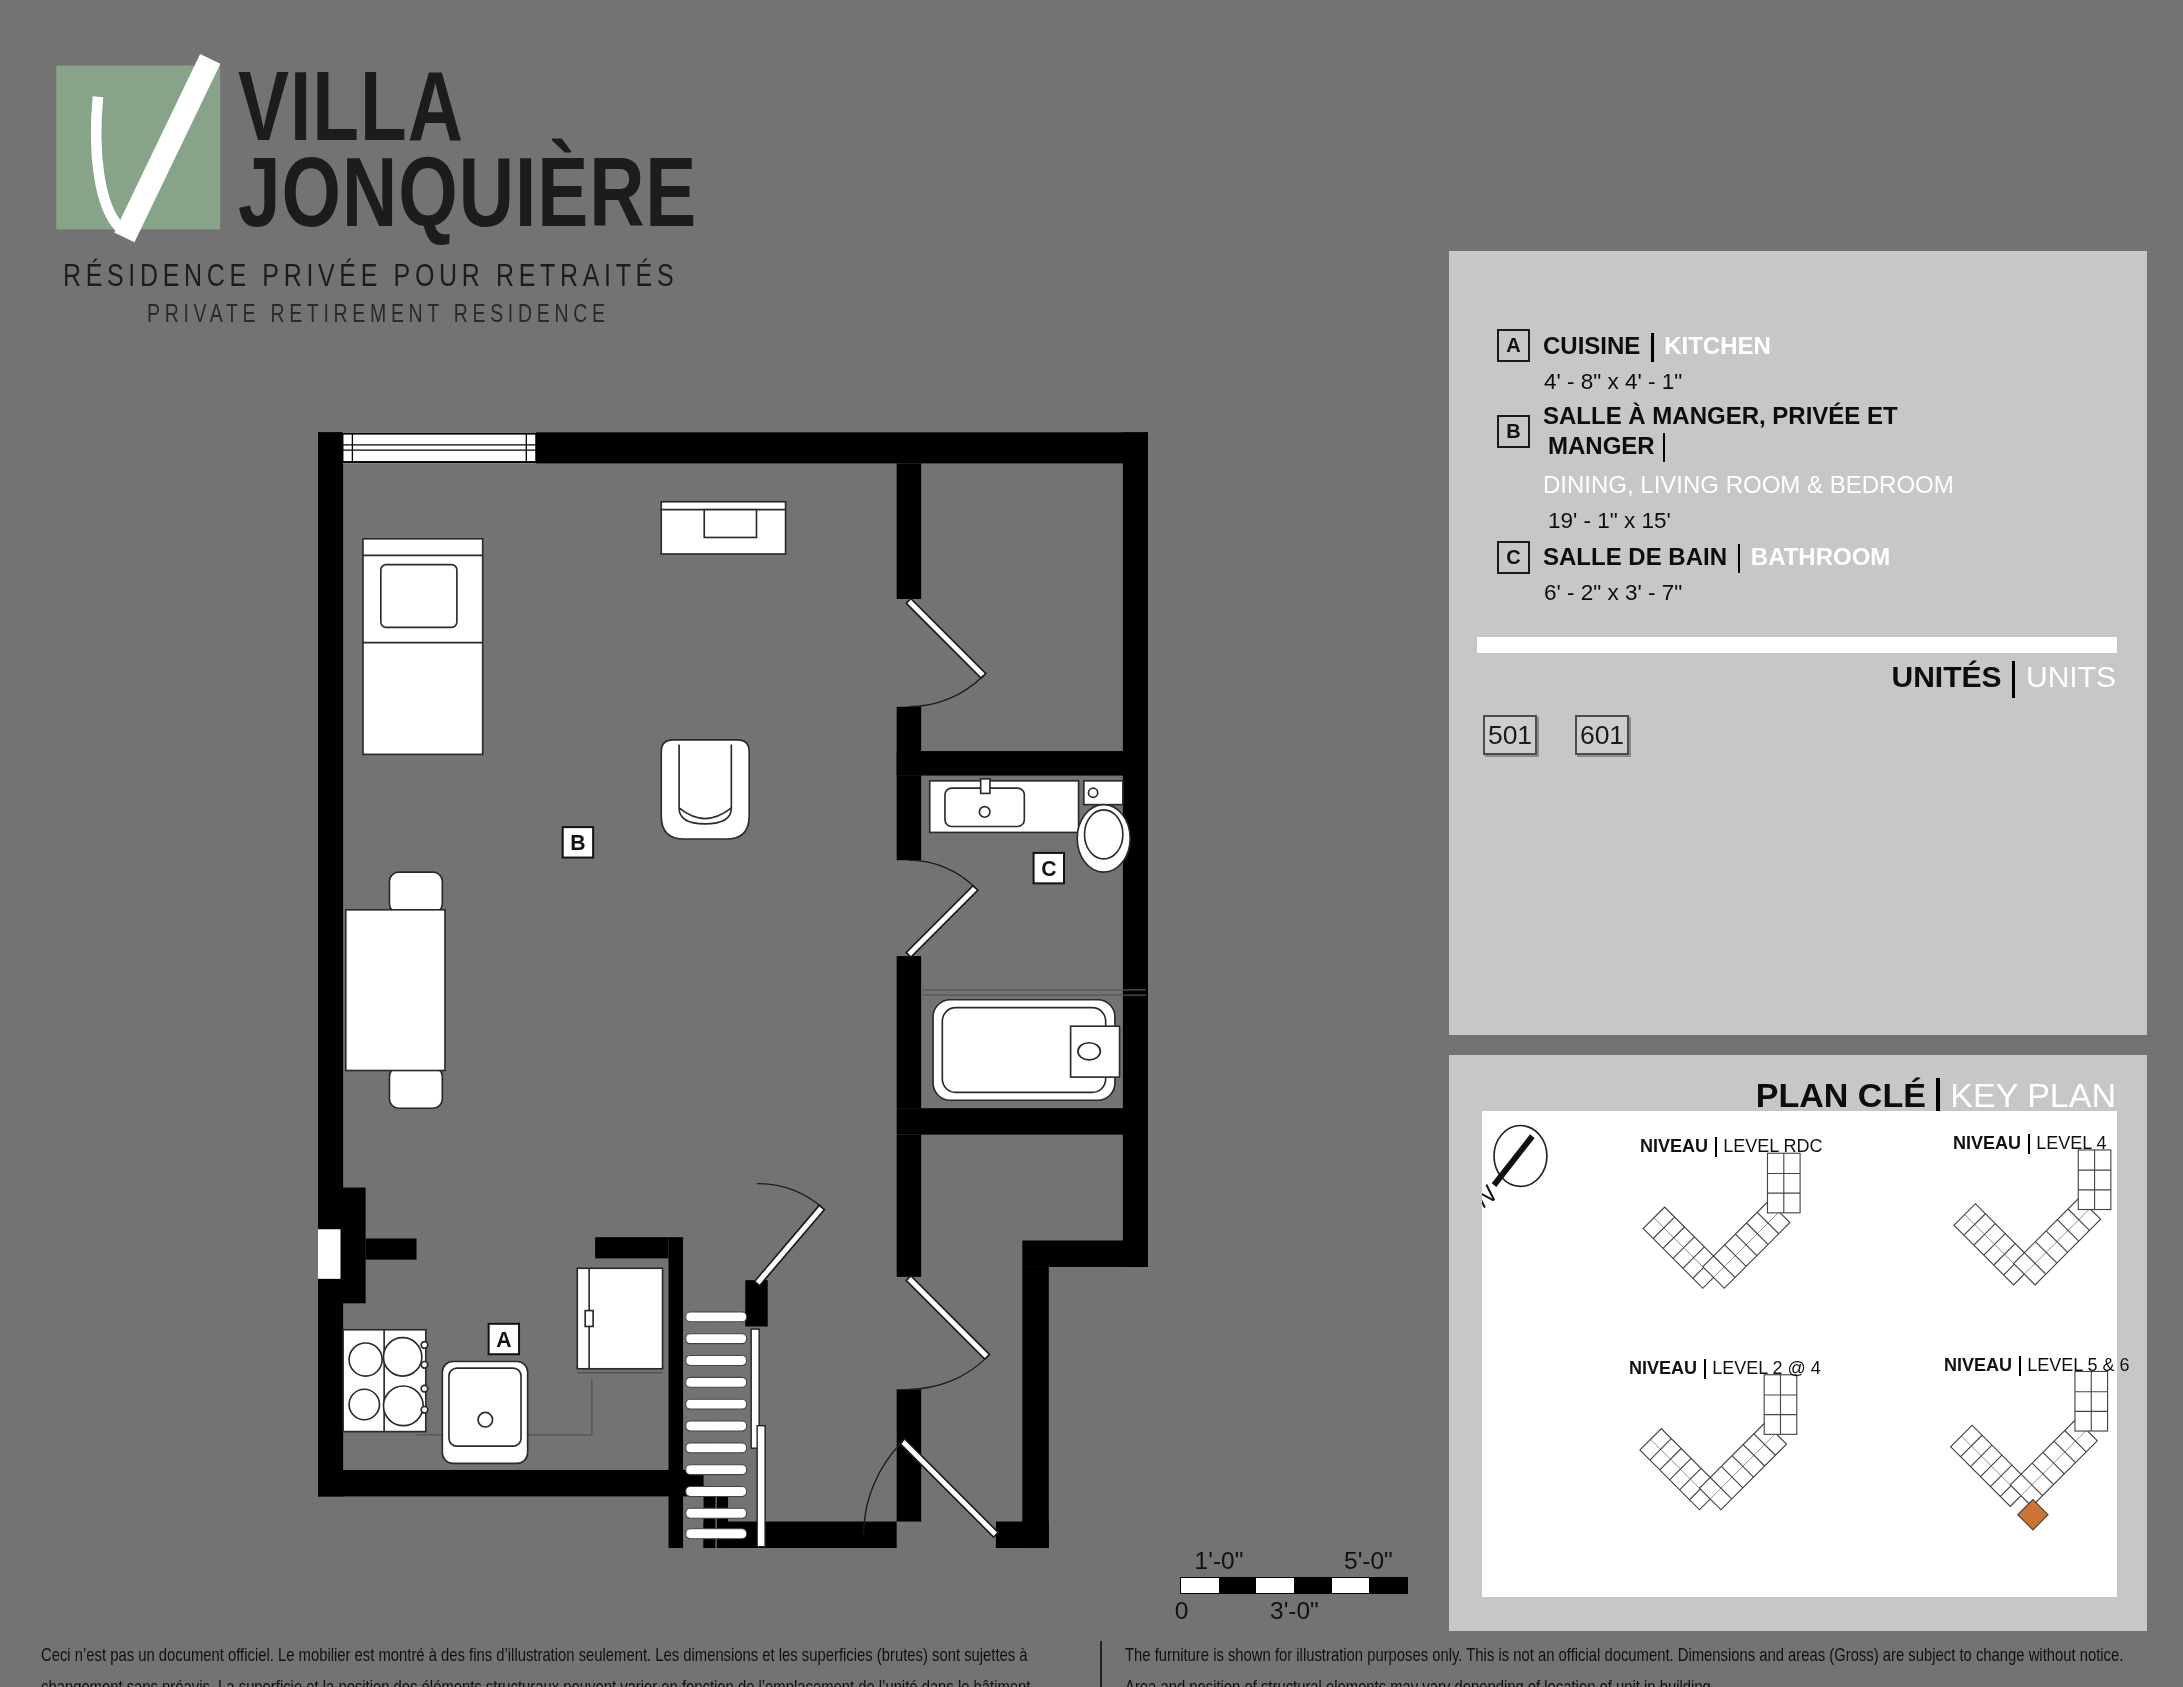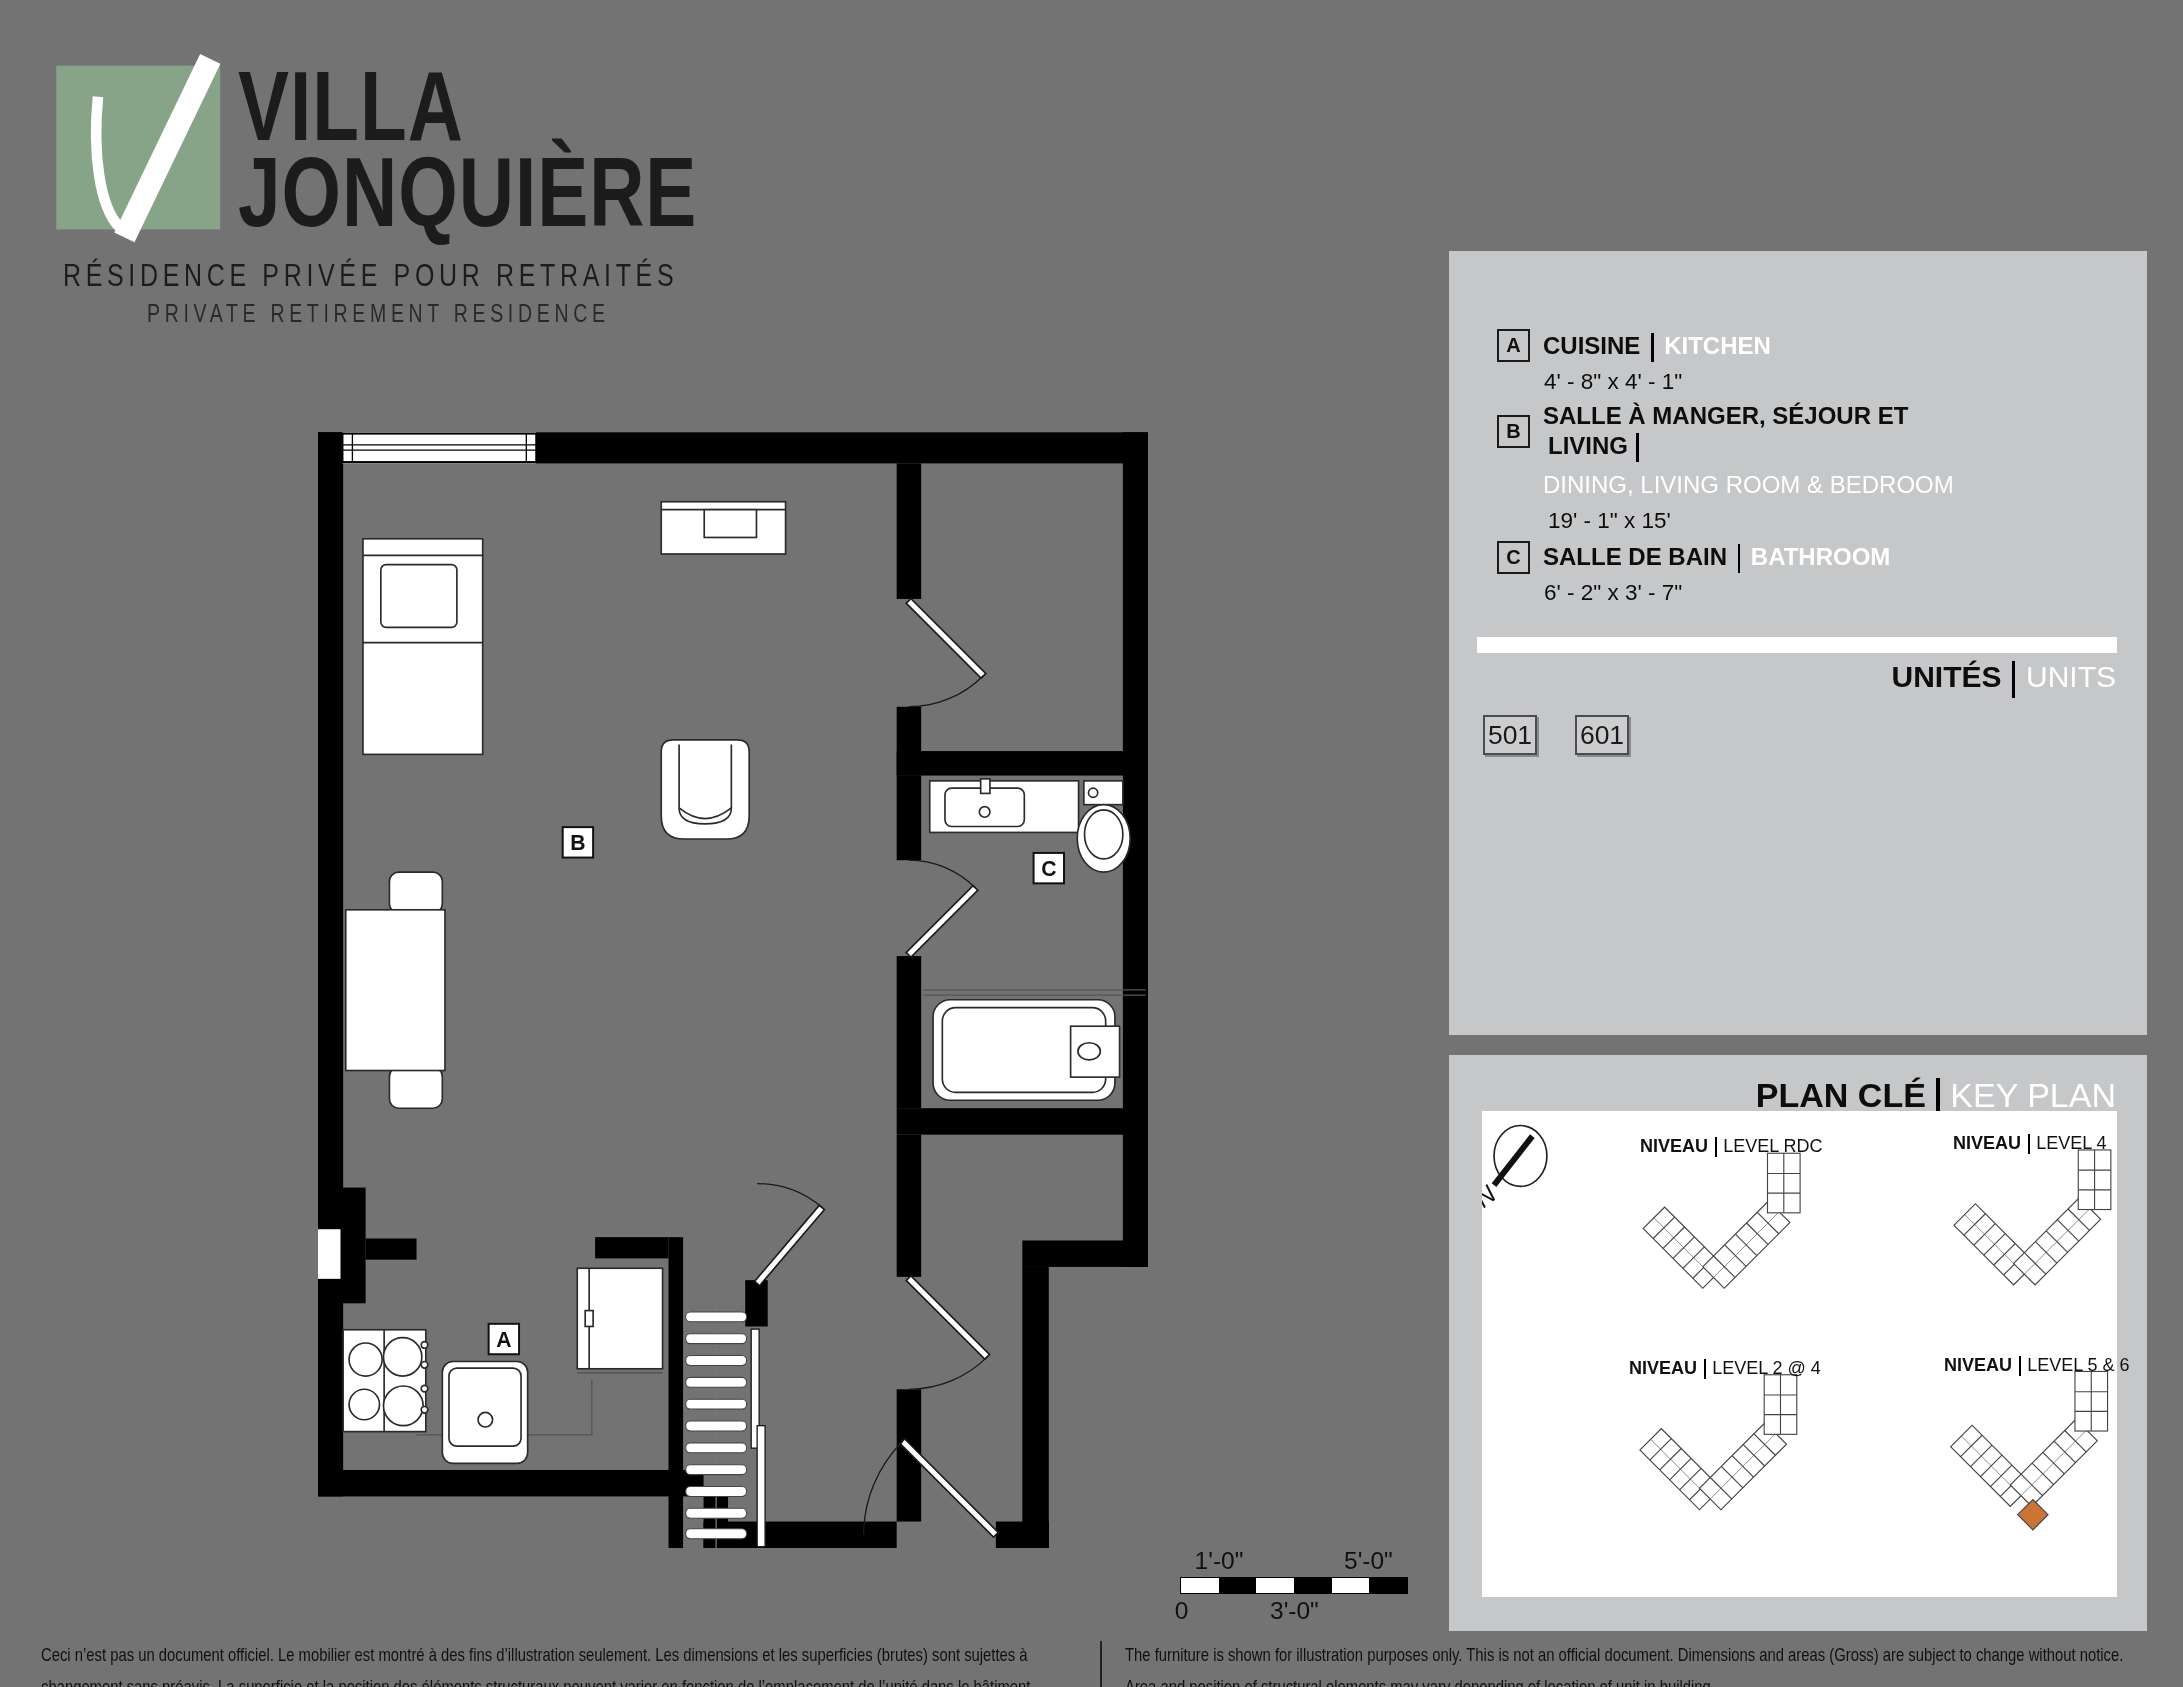--- a/index.html
+++ b/index.html
@@ -46,23 +46,23 @@
       <span>A</span>
     </div>
     <div class="abs" style="left:94px;top:81px;font-size:24px;font-weight:bold;color:#0d0d0d;white-space:nowrap;">
       <span>CUISINE</span><span class="vbar" style="height:29px;width:2.6px;"></span><span class="white">KITCHEN</span>
     </div>
     <div class="abs" style="left:95px;top:118px;font-size:22.5px;color:#0d0d0d;">4' - 8" x 4' - 1"</div>
 
     <div class="kbox" style="left:48px;top:164px;">
       <span>B</span>
     </div>
-    <div class="abs" style="left:94px;top:151px;font-size:24px;font-weight:bold;color:#0d0d0d;white-space:nowrap;">SALLE À MANGER, SÉJOUR ET</div>
+    <div class="abs" style="left:94px;top:151px;font-size:24px;font-weight:bold;color:#0d0d0d;white-space:nowrap;">SALLE À MANGER, PRIVÉE ET</div>
     <div class="abs" style="left:99px;top:181px;font-size:24px;font-weight:bold;color:#0d0d0d;white-space:nowrap;">
-      <span>LIVING</span><span class="vbar" style="height:29px;width:2.6px;margin:0 0 0 8px;"></span>
+      <span>MANGER</span><span class="vbar" style="height:29px;width:2.6px;margin:0 0 0 8px;"></span>
     </div>
     <div class="abs white" style="left:94px;top:220px;font-size:24px;white-space:nowrap;">DINING, LIVING ROOM &amp; BEDROOM</div>
     <div class="abs" style="left:99px;top:257px;font-size:22.5px;color:#0d0d0d;">19' - 1" x 15'</div>
 
     <div class="kbox" style="left:48px;top:290px;">
       <span>C</span>
     </div>
     <div class="abs" style="left:94px;top:292px;font-size:24px;font-weight:bold;color:#0d0d0d;white-space:nowrap;">
       <span>SALLE DE BAIN</span><span class="vbar" style="height:29px;width:2.6px;"></span><span class="white">BATHROOM</span>
     </div>

